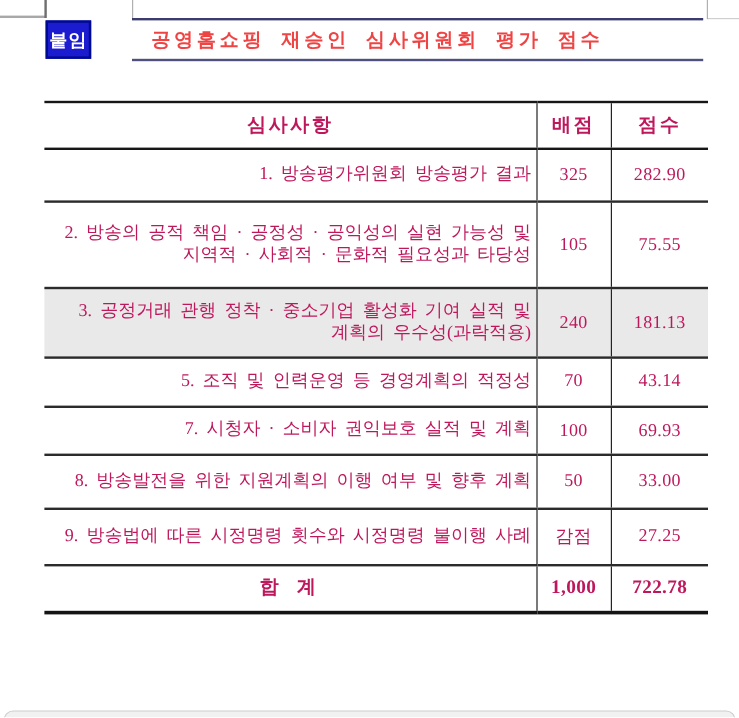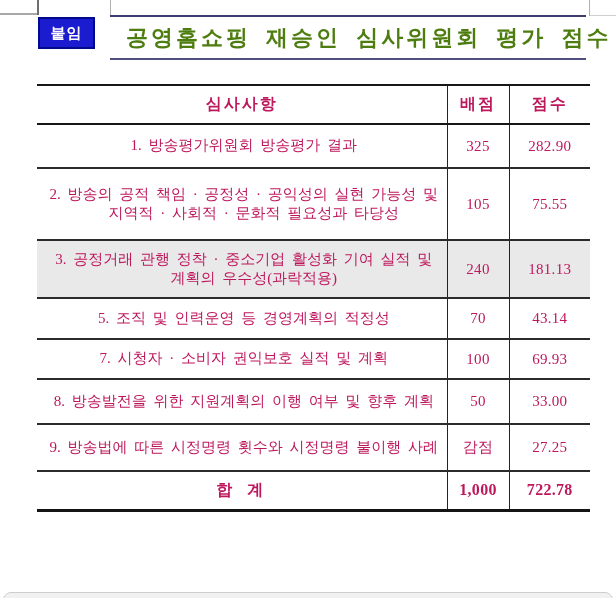--- a/index.html
+++ b/index.html
@@ -18,43 +18,43 @@
   .edge-h-left   { left: 0;   top: 13px;  width: 38px; height: 2px; background:#a8a8a8; }
   .edge-v-left   { left: 37px; top: 0;    width: 2px;  height: 15px; background:#6f6f6f; }
   .edge-v-mid    { left: 110px; top: 0;   width: 1px;  height: 15px; background:#b0b0b0; }
   .edge-v-right  { left: 589px; top: 0;   width: 1px;  height: 16px; background:#b0b0b0; }
   .edge-h-right  { left: 590px; top: 15px; width: 26px; height: 1px; background:#cfcfcf; }
 
   
   .badge {
     position: absolute;
     left: 38px; top: 17px;
-    width: 57px; height: 32px;
+    width: 38px; height: 32px;
     background: #1b1bd0;
     border: 2px solid #000a8c;
     box-sizing: border-box;
     color: #ffffff;
     font-family: "Liberation Sans", "DejaVu Sans", sans-serif;
     font-size: 15px;
     font-weight: bold;
     display: flex; align-items: center; justify-content: center;
     letter-spacing: 1px;
   }
   .title-block {
     position: absolute;
     left: 110px; top: 15px;
     width: 476px;
   }
   .title-rule-top    { height: 2px;  background: #3c3c6e; }
   .title-rule-bottom { height: 2px;  background: #50507e; }
   .title-text {
     font-family: "Liberation Sans", "DejaVu Sans", sans-serif;
-    font-size: 22px;
+    font-size: 16px;
     font-weight: 600;
-    color: #4d7c0f;
+    color: #ef4444;
     letter-spacing: 3px;
     word-spacing: 6px;
     padding: 6px 0 5px 16px;
     white-space: nowrap;
   }
 
   
   table.score {
     position: absolute;
     left: 37px; top: 84px;
@@ -81,21 +81,21 @@
   }
   table.score tbody td { border-bottom: 2px solid #2b2b2b; }
   table.score tr.total-row td {
     border-bottom: 3px solid #141414;
     font-weight: bold;
     font-size: 16px;
     margin-top: 31px;
   }
   table.score .vline { border-left: 1px solid #232323; }
   td.item {
-    text-align: center;
+    text-align: right;
     padding: 2px 4px 2px 28px;
     text-indent: -20px;
     line-height: 1.3;
     word-spacing: 3px;
   }
   td.num { text-align: center; letter-spacing: 0.3px; }
   tr.shaded td { background: #e9e9e9; }
   tr.total-row td.item { text-align: center; text-indent: 0; padding-left: 4px; letter-spacing: 4px; }
 
   

